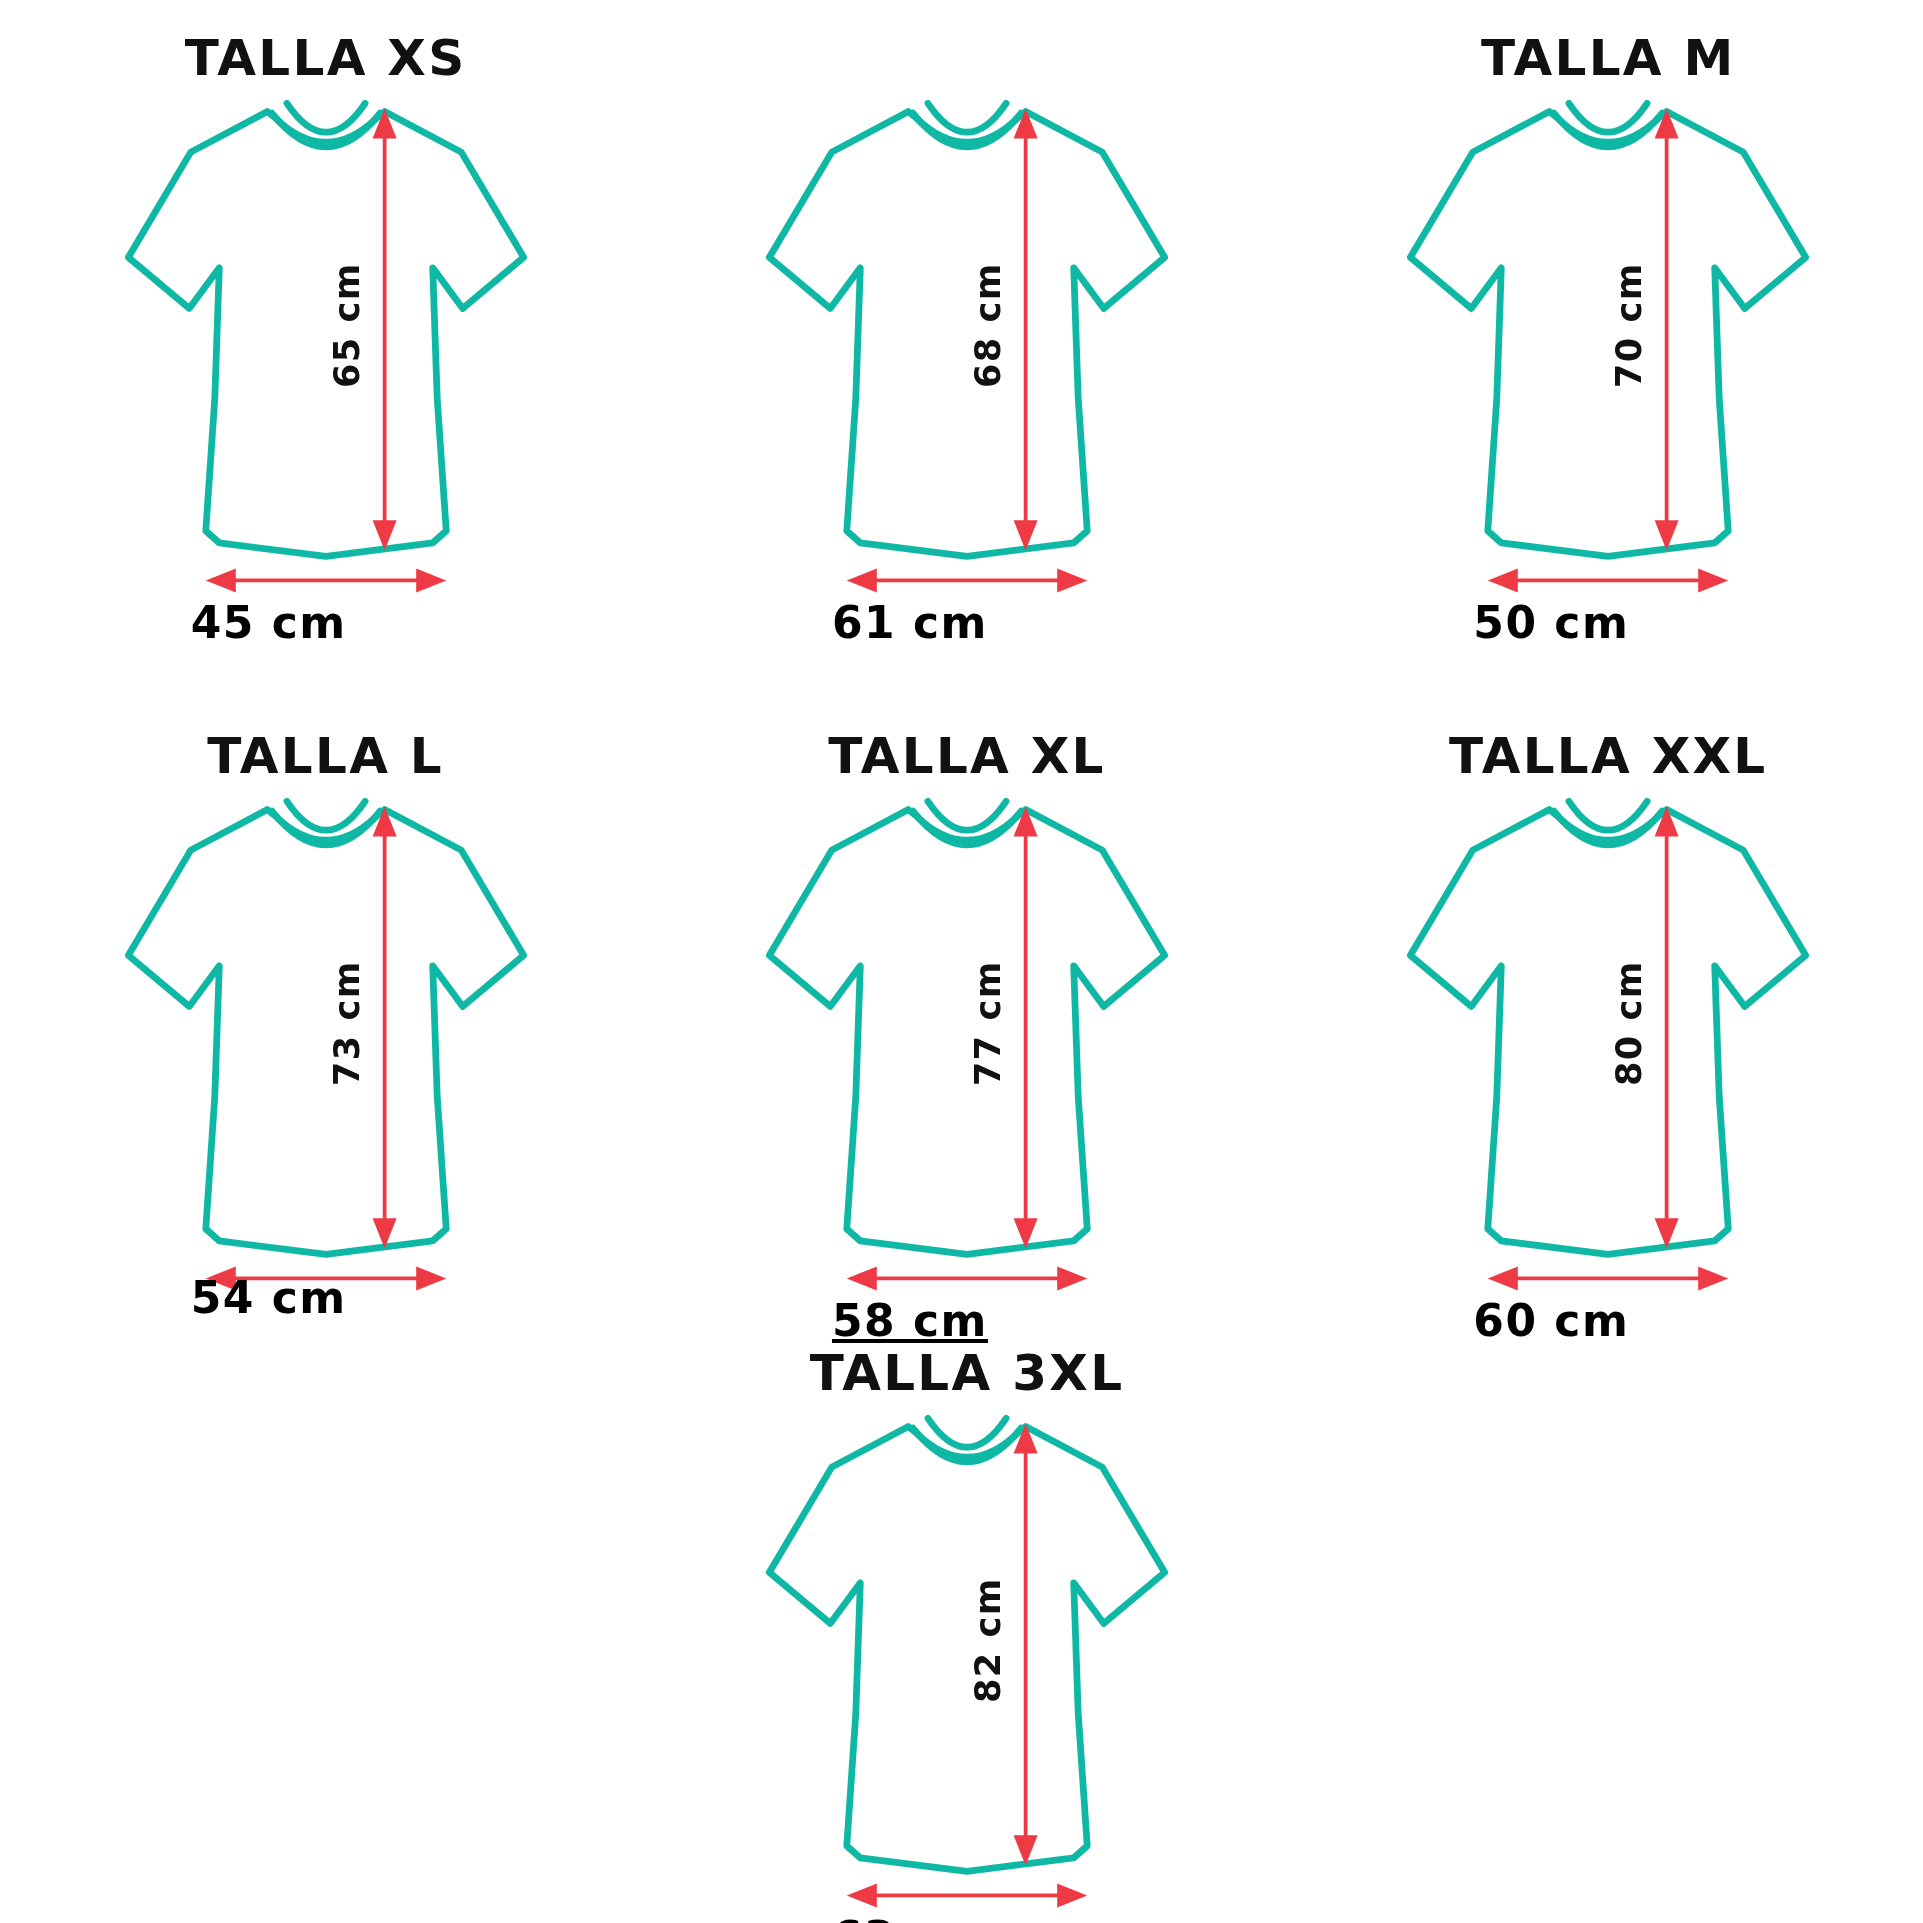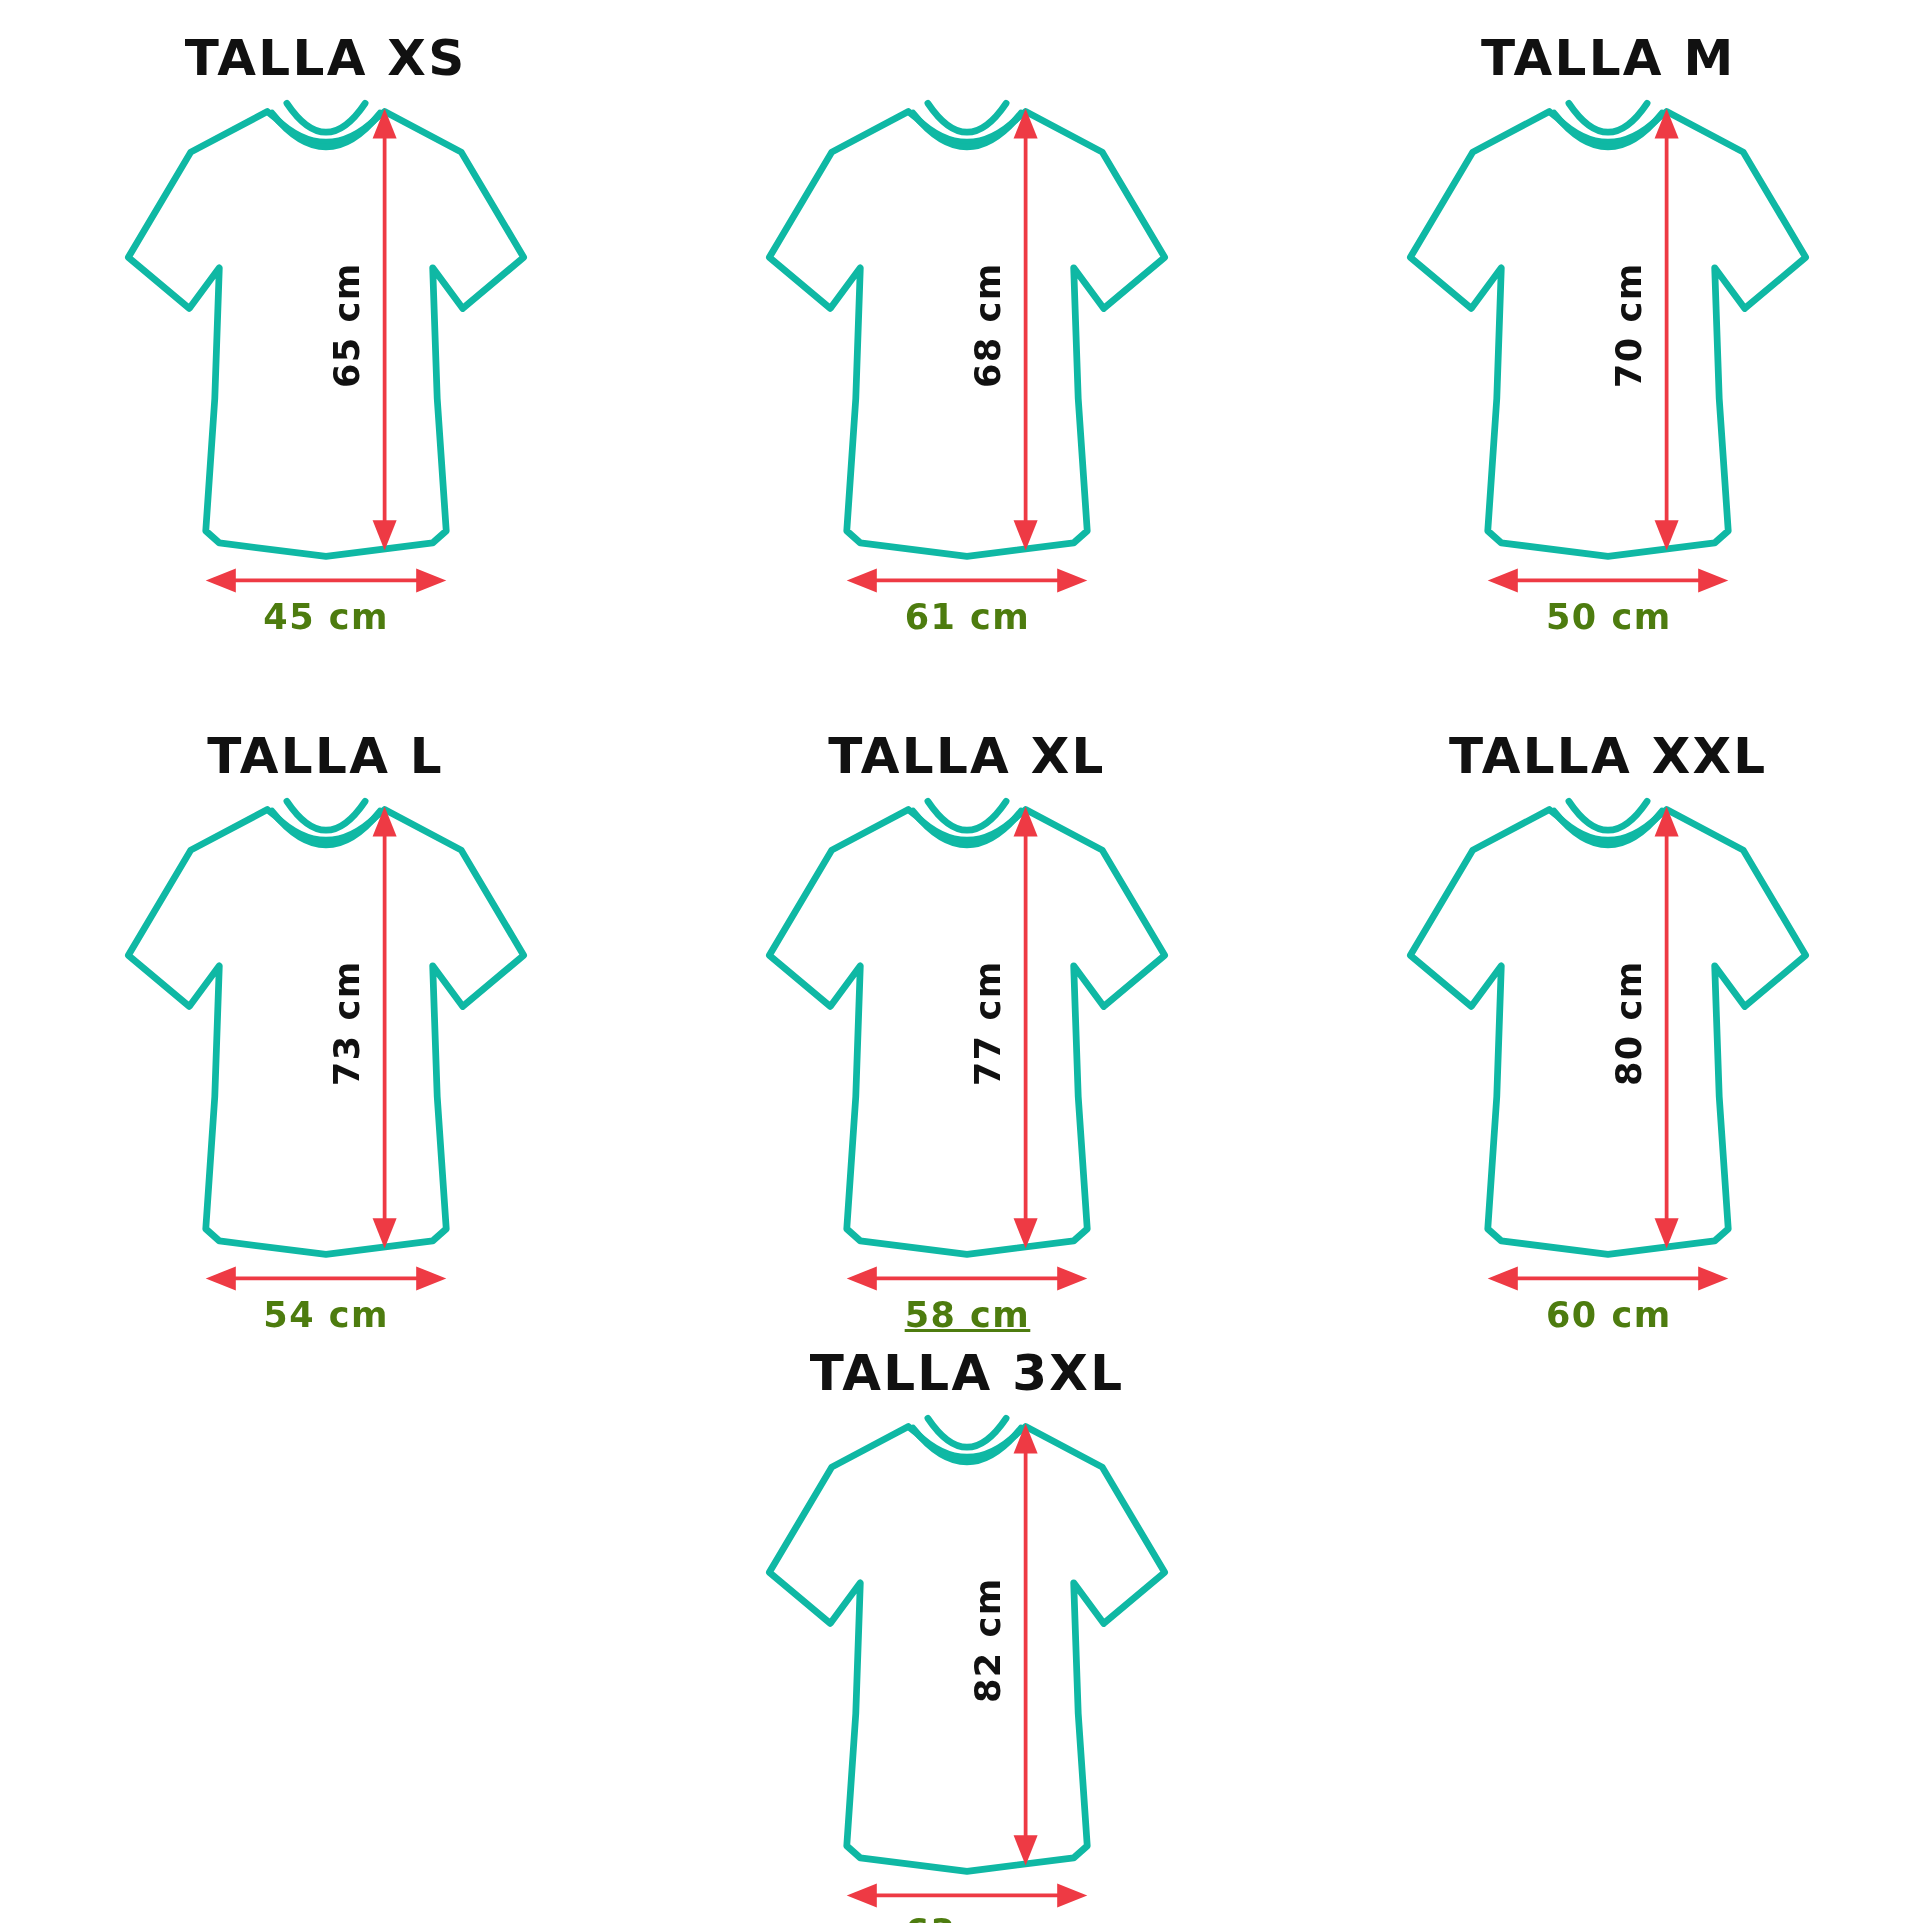--- a/index.html
+++ b/index.html
@@ -87,26 +87,25 @@
     font-size: 35px;
     font-weight: 700;
     color: #111111;
     letter-spacing: 1.5px;
     white-space: nowrap;
     transform-origin: center center;
     transform: rotate(-90deg);
   }
   .dim-label-h {
     position: absolute;
-    font-size: 35px;
+    font-size: 44px;
     font-weight: 700;
-    color: #4d7c0f;
+    color: #000000;
     letter-spacing: 1.5px;
     white-space: nowrap;
-    text-align: center;
   }
 </style>
 </head>
 <body>
 
 <div id="chart-root">
 
   <div class="size-row row-1">
 
     <div class="size-card">
@@ -184,21 +183,21 @@
         </svg>
         <svg class="shirt-svg" style="position:absolute;top:0;left:0;" viewBox="0 0 620 680">
           <line class="dim-line" x1="388" y1="52" x2="388" y2="604"></line>
           <polygon class="dim-head" points="388,34 372,74 404,74"></polygon>
           <polygon class="dim-head" points="388,622 372,582 404,582"></polygon>
           <line class="dim-line" x1="170" y1="662" x2="450" y2="662"></line>
           <polygon class="dim-head" points="150,662 190,646 190,678"></polygon>
           <polygon class="dim-head" points="470,662 430,646 430,678"></polygon>
         </svg>
         <div class="dim-label-v" style="left:194px; top:225px; width:120px;">73 cm</div>
-        <div class="dim-label-h" style="left:98px; top:514px; width:271px;">54 cm</div>
+        <div class="dim-label-h" style="left:98px; top:491px; width:271px;">54 cm</div>
       </div>
     </div>
 
     <div class="size-card">
       <div class="card-title">TALLA XL</div>
       <div class="shirt-wrap">
         <svg class="shirt-svg" viewBox="0 0 620 680">
           <path class="shirt-outline" d="M232 38 L130 92 L47 232 L128 300 L168 246 L162 420 L150 596 L168 612 L310 630 L452 612 L470 596 L458 420 L452 246 L492 300 L573 232 L490 92 L388 38 L378 46 Q310 112 242 46 Z"></path>
           <path class="collar-outline" d="M238 40 Q310 130 382 40"></path>
           <path class="collar-outline" d="M258 27 Q310 104 362 27"></path>

